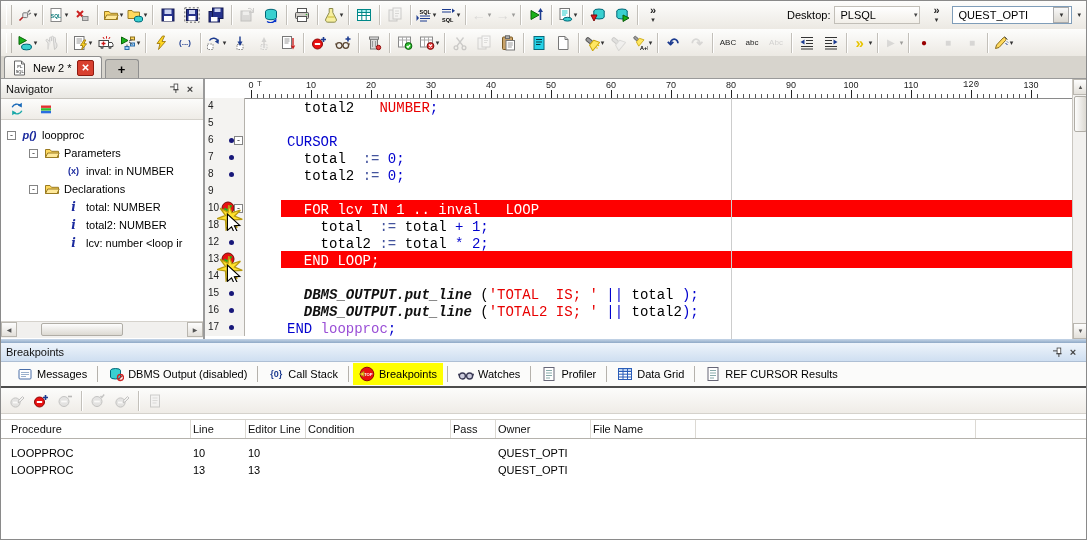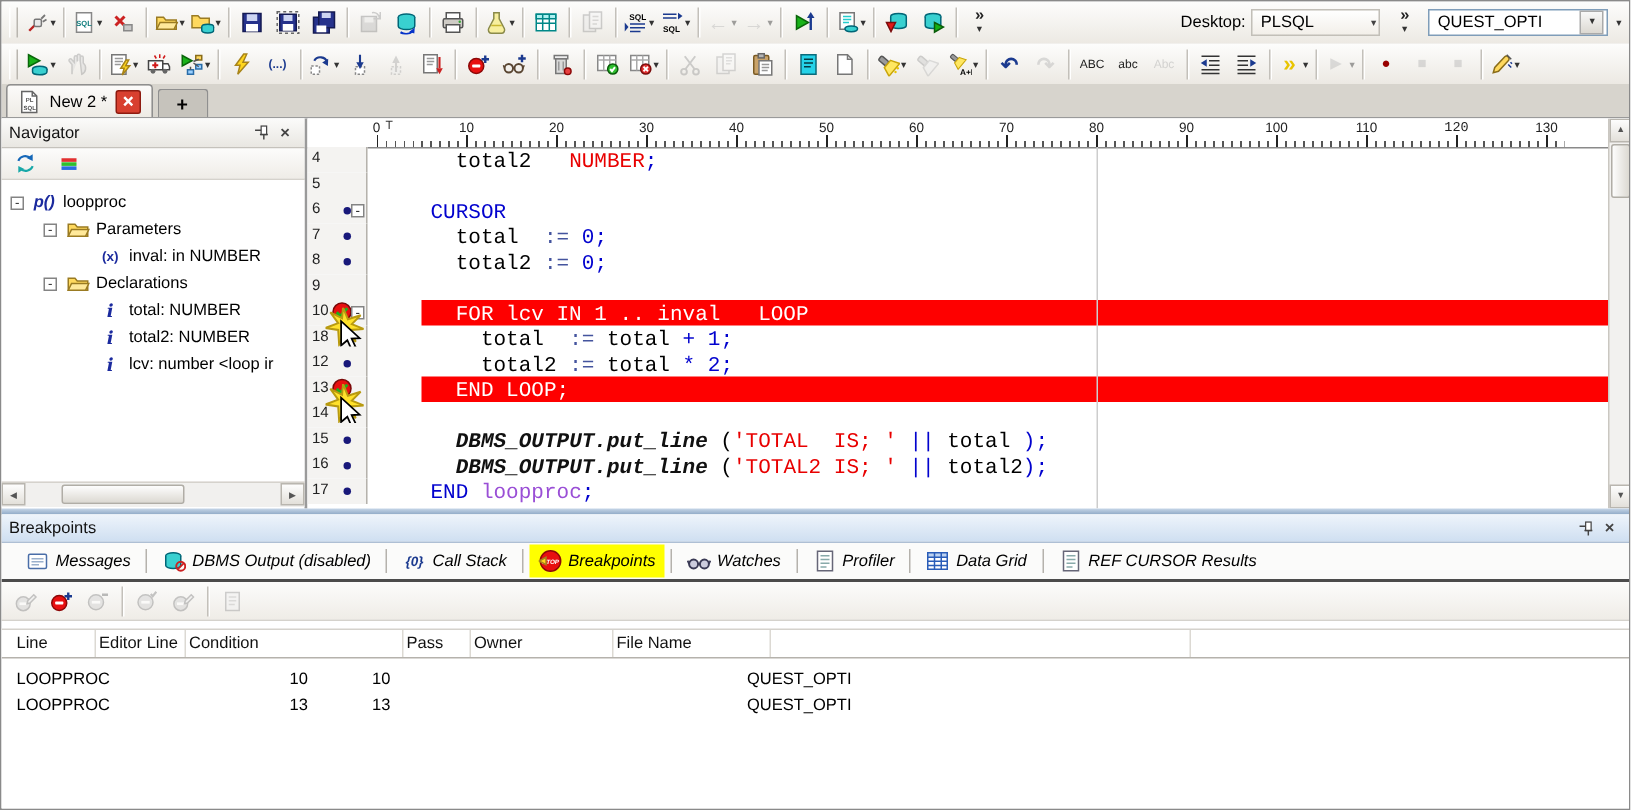--- a/index.html
+++ b/index.html
@@ -99,21 +99,21 @@
           border:1px solid #b0ada6;border-radius:2px;box-sizing:border-box;}
   #vsplit{position:absolute;left:203px;top:0;width:1px;height:260px;background:#9a9a9a;}
 
   
   #hsplit{position:absolute;top:338px;left:0;right:0;height:4px;background:linear-gradient(#c6d6e8,#8fa9c6);}
   #bottom{position:absolute;top:342px;left:0;right:0;bottom:0;background:#fff;}
   #bcap{height:19px;background:linear-gradient(#eef4fb,#cfdff1);border-bottom:1px solid #aebfd4;
         display:flex;align-items:center;padding:0 5px;box-sizing:border-box;}
   #bcap .t{flex:1;color:#111;}
   #btabs{height:26px;background:#fbfbfa;border-bottom:2px solid #4c4c4c;display:flex;align-items:center;
-         padding-left:10px;box-sizing:border-box;font-style:italic;}
+         padding-left:10px;box-sizing:border-box;}
   .btab{display:flex;align-items:center;gap:4px;padding:3px 6px;flex:none;}
   .btab.sel{background:#ffff00;}
   .btsep{width:1px;height:16px;background:#b5b2ac;margin:0 4px;flex:none;}
   #btb{height:26px;background:linear-gradient(#fcfcfb,#efece7);border-bottom:1px solid #d5d2cc;
        display:flex;align-items:center;gap:2px;padding-left:5px;box-sizing:border-box;}
   .btbtn{width:22px;height:21px;display:flex;align-items:center;justify-content:center;flex:none;}
   .btbtn.dis{opacity:.55;}
   #bgrid{position:absolute;top:71px;left:0;right:0;bottom:0;background:#fff;}
   .ghead{position:absolute;top:5px;left:0;right:0;height:20px;display:flex;padding-left:8px;
          border-top:1px solid #d5d2cc;border-bottom:1px solid #b5b2ac;background:#fff;box-sizing:border-box;}
@@ -1078,20 +1078,21 @@
           <span class="ico">
             <svg viewBox="0 0 16 16" width="16" height="16">
               <rect x="3.5" y="2" width="9" height="12" fill="#f2f2f2" stroke="#aaa"></rect>
               <path d="M5.5 5 h5 M5.5 7.5 h5 M5.5 10 h4" stroke="#c5c5c5"></path>
             </svg>
           </span>
         </div>
       </div>
     <div id="bgrid">
         <div class="ghead">
+          <span class="gh" style="width: 182px;">Procedure</span>
           <span class="gh" style="width: 55px;">Line</span>
           <span class="gh" style="width: 60px;">Editor Line</span>
           <span class="gh" style="width: 145px;">Condition</span>
           <span class="gh" style="width: 45px;">Pass</span>
           <span class="gh" style="width: 95px;">Owner</span>
           <span class="gh" style="width: 105px;">File Name</span>
           <span class="gh" style="width: 280px;"></span>
         </div>
         <div class="grow" style="top: 30px;">
           <span class="gc" style="width: 182px;">LOOPPROC</span>

